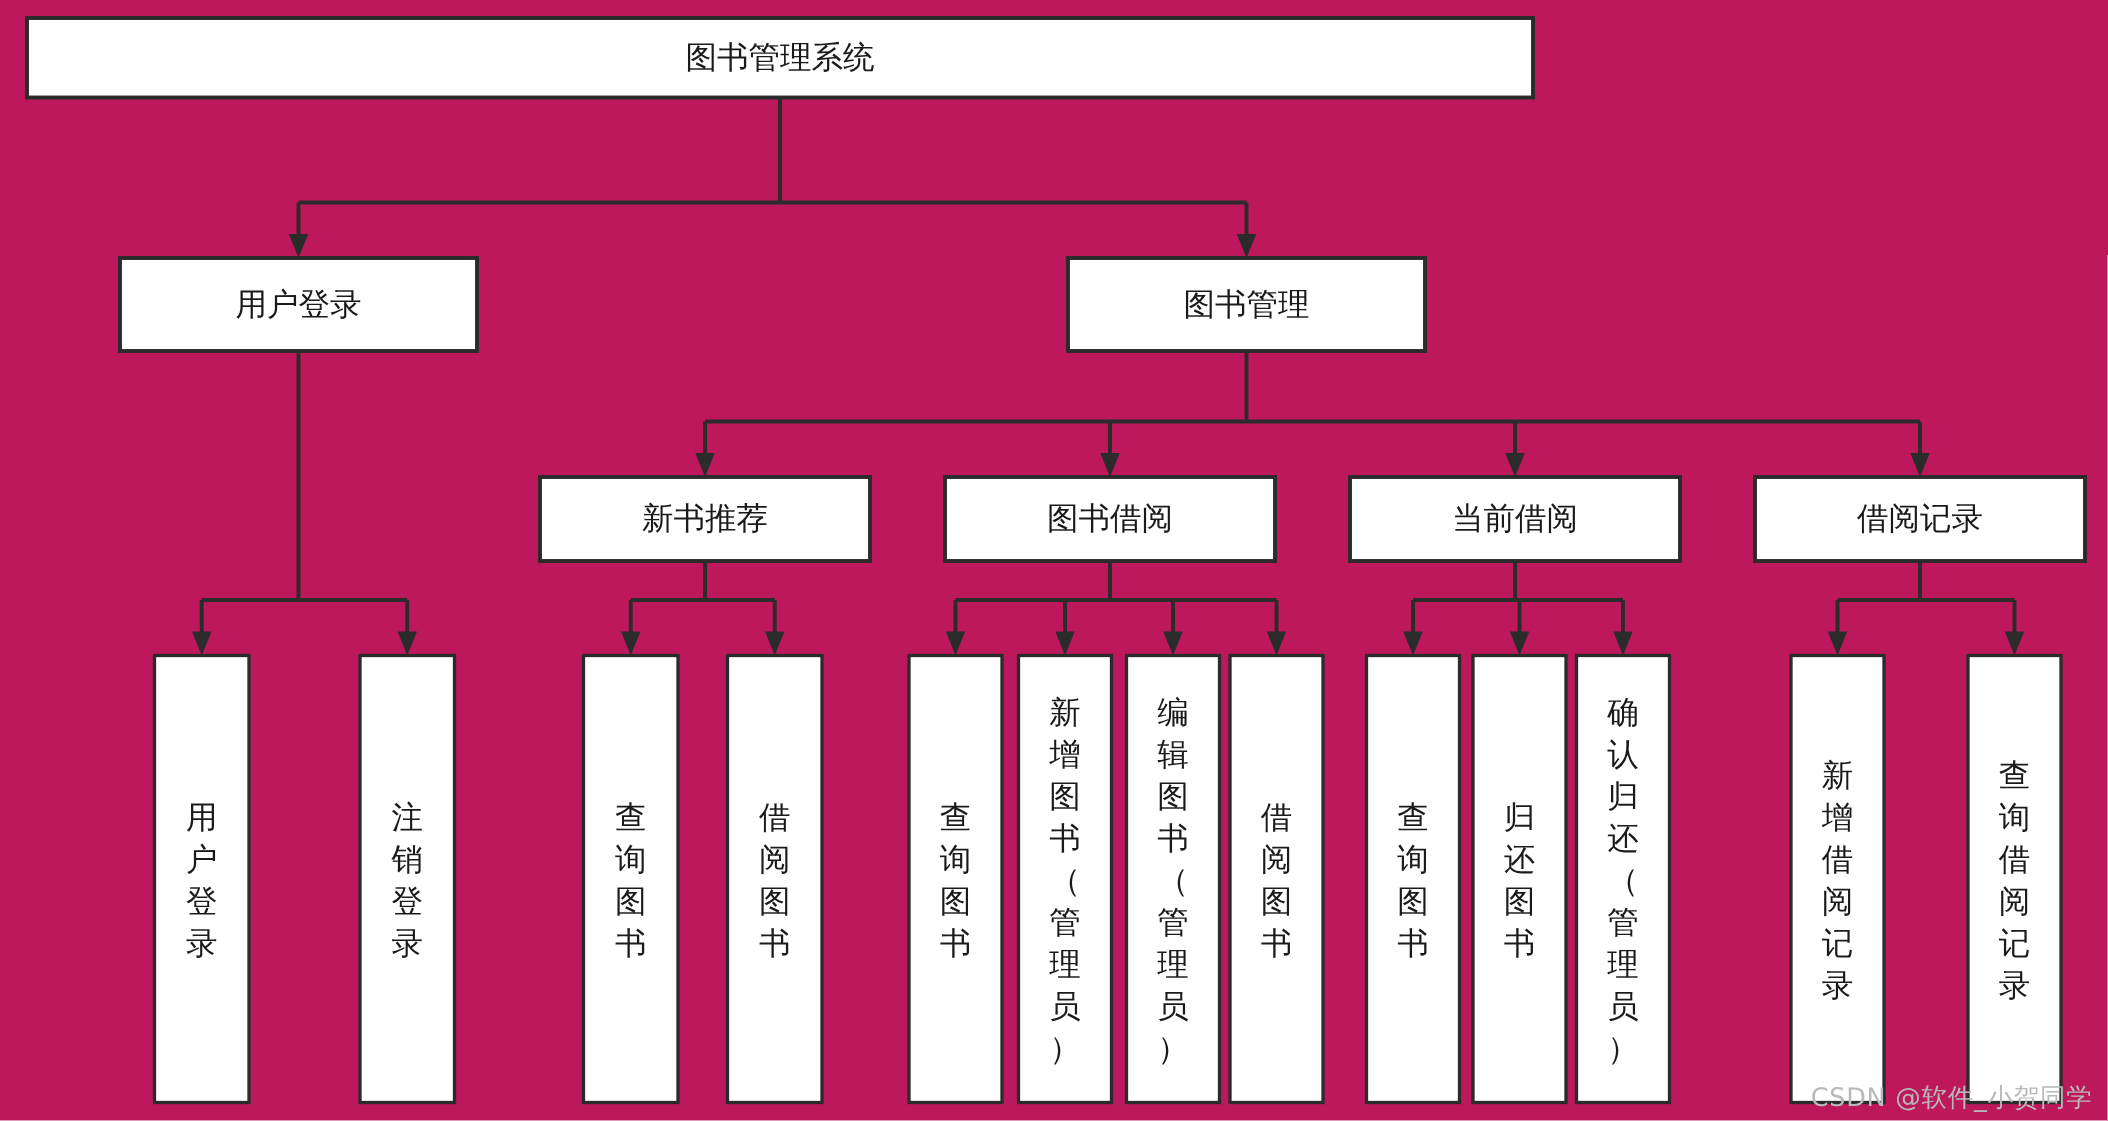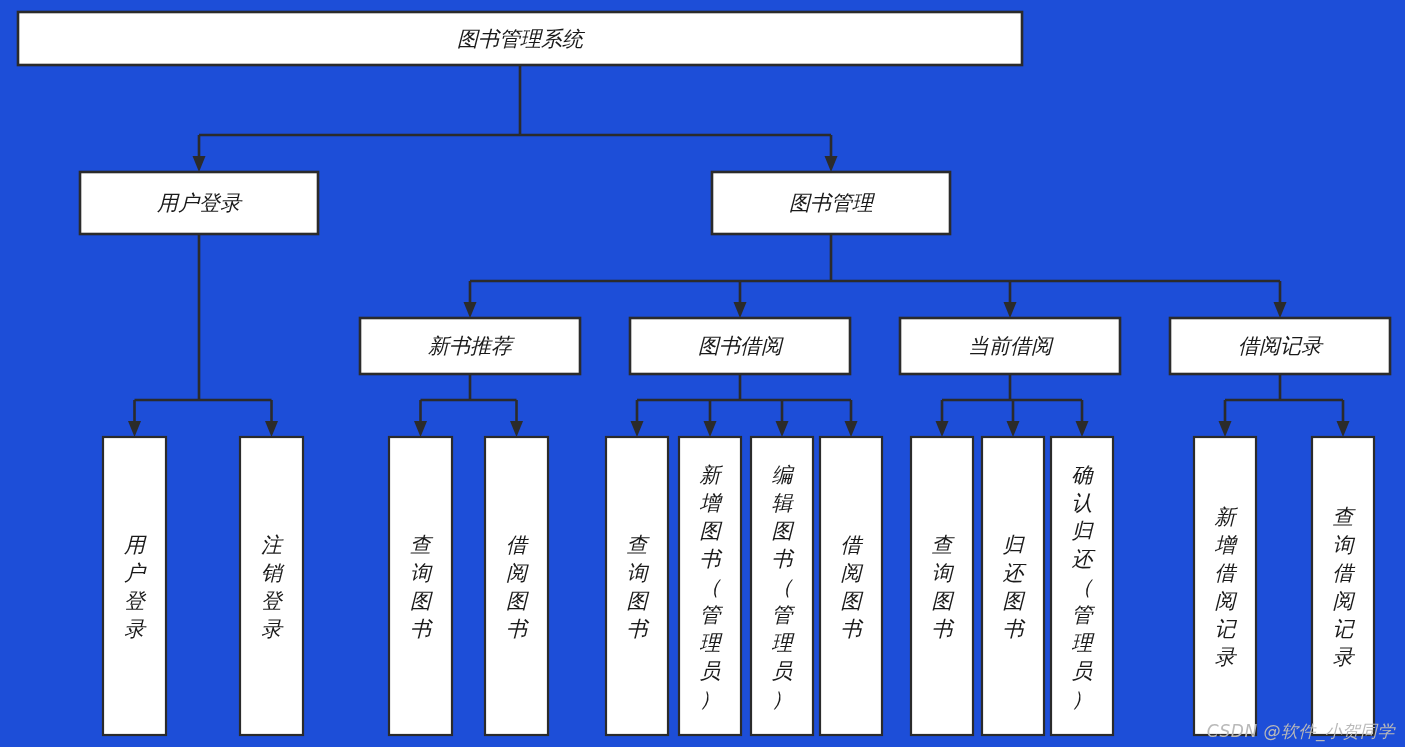--- a/index.html
+++ b/index.html
@@ -7,23 +7,22 @@
     padding: 0;
     background: #ffffff;
   }
   body {
     font-family: "DejaVu Sans", "Liberation Sans", sans-serif;
   }
   #stage {
     position: relative;
     width: 1405px;
     height: 747px;
-    background: #1d4ed8;
+    background: #be185d;
     overflow: hidden;
-    font-style: italic;
   }
   svg#diagram {
     position: absolute;
     left: 0;
     top: 0;
     width: 1405px;
     height: 747px;
     display: block;
   }
   .node-rect {

